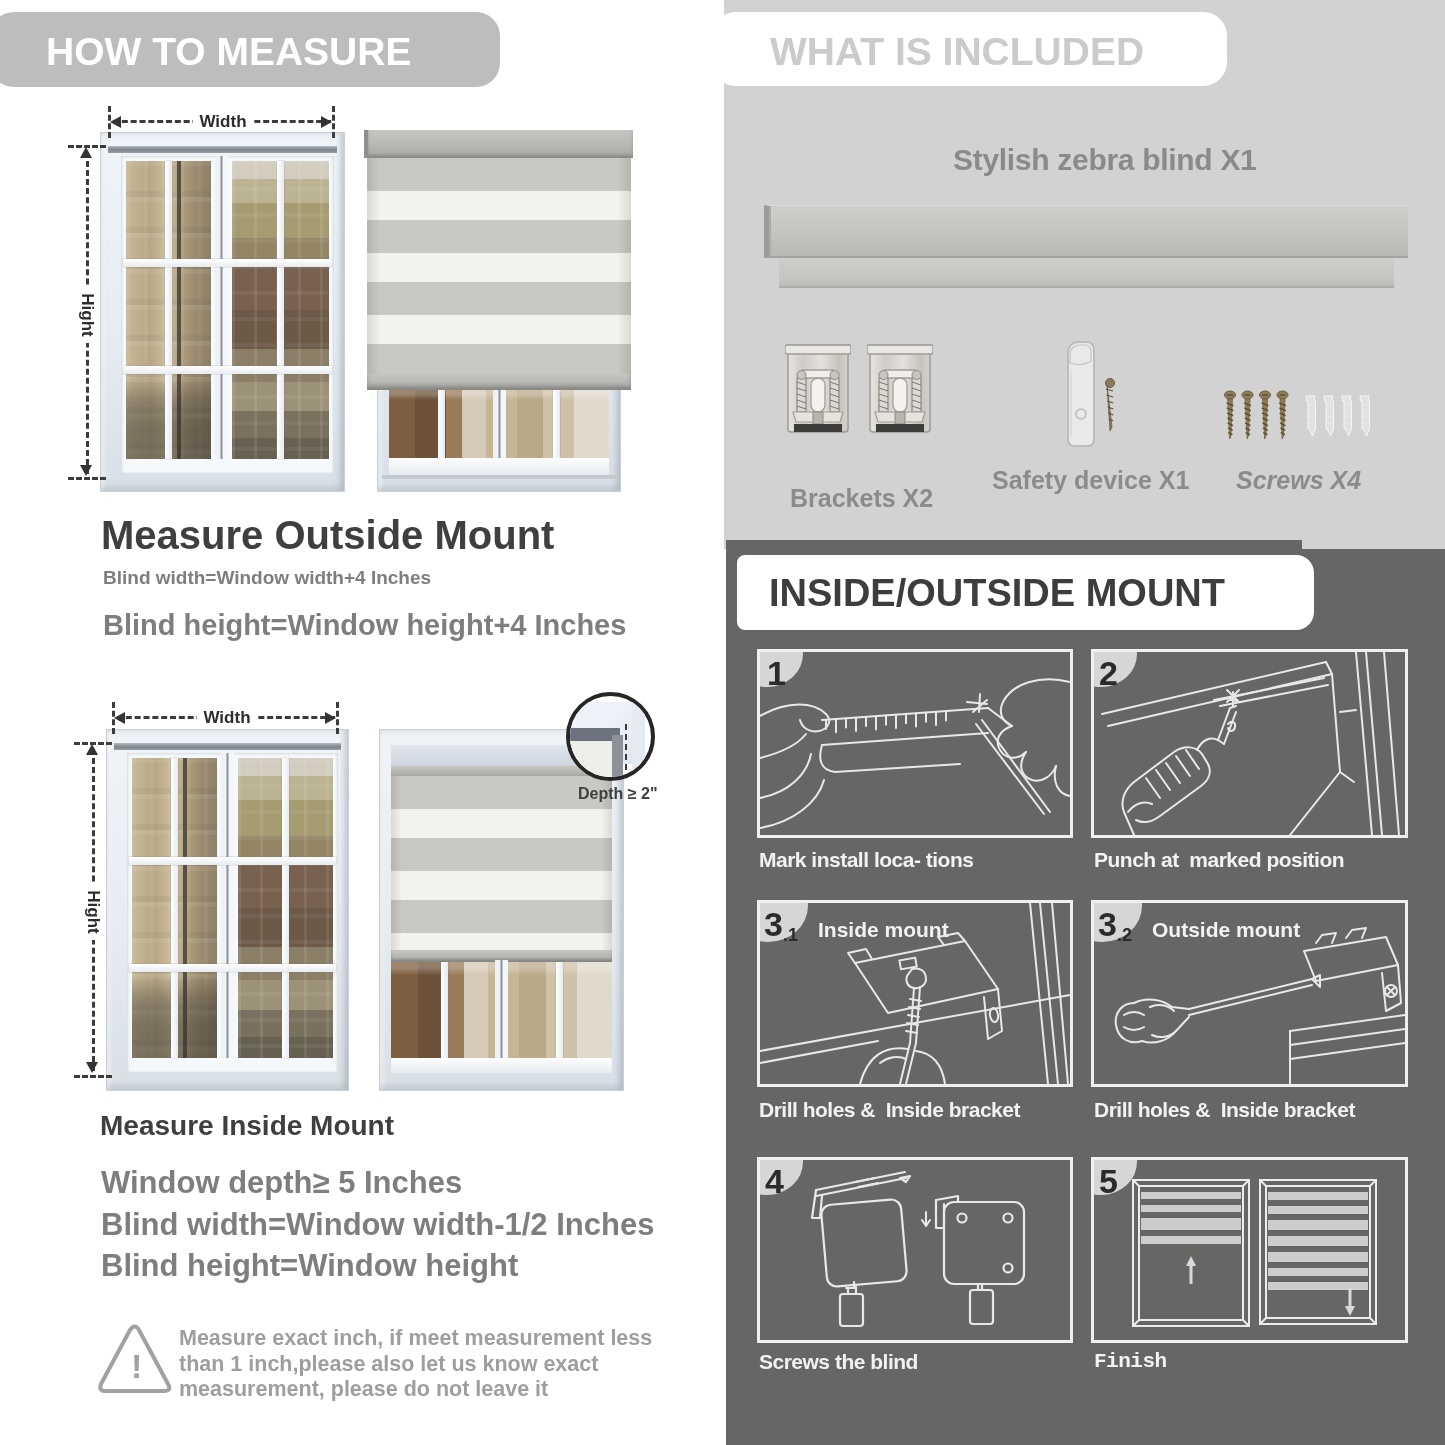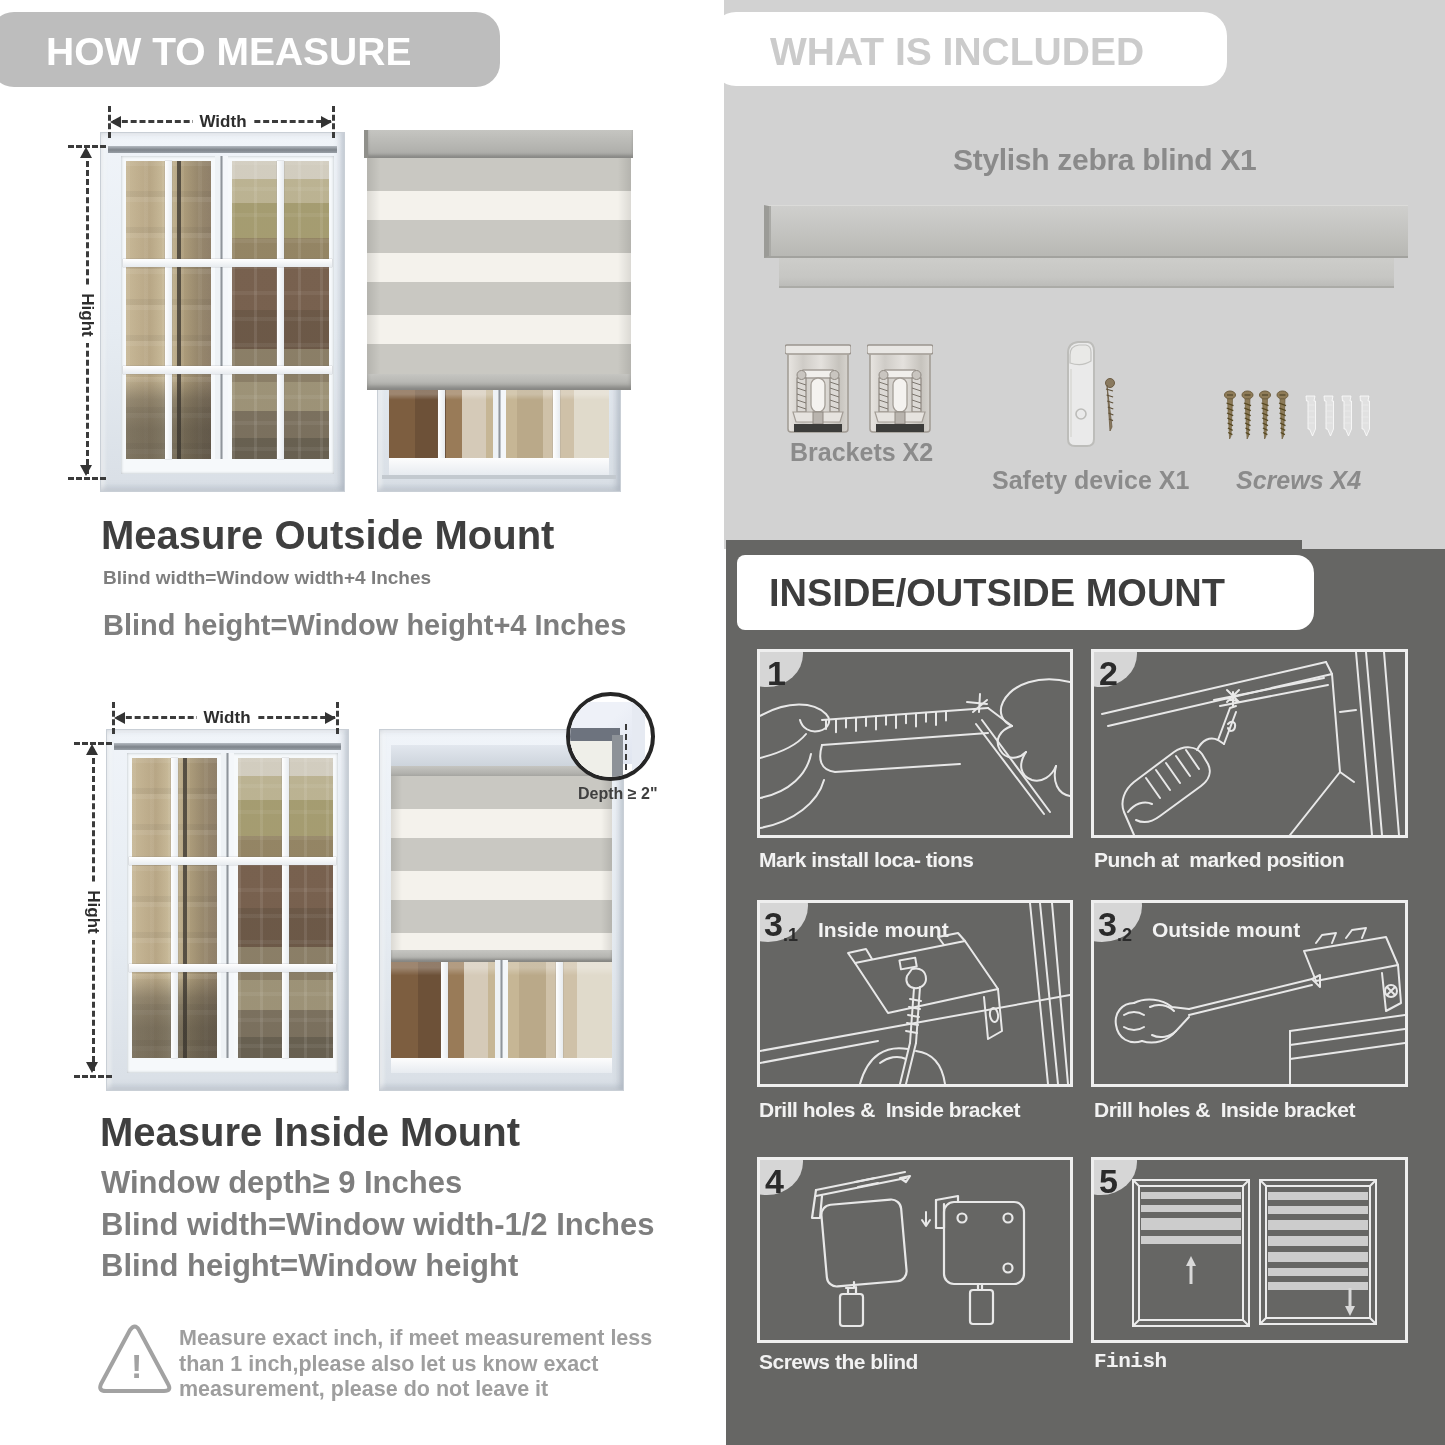--- a/index.html
+++ b/index.html
@@ -129,22 +129,22 @@
  <div class="a" style="left:-20px;top:6px;width:82px;height:62px;background:linear-gradient(135deg,#eef1f8 55%,#e0e5f0);"></div>
  <div class="a" style="left:-20px;top:32px;width:70px;height:13px;background:#6d737e;"></div>
  <div class="a" style="left:62px;top:6px;width:13px;height:78px;background:#e6eaf2;"></div>
  <div class="a" style="left:42px;top:39px;width:11px;height:50px;background:#8d9298;"></div>
  <div class="a" style="left:-20px;top:45px;width:62px;height:44px;background:#e9e9e4;"></div>
  <div class="a" style="left:0px;top:45px;width:42px;height:40px;background:#efefe9;"></div>
  <div class="a" style="left:55px;top:28px;height:56px;border-left:2.5px dashed #3a3a3a;"></div>
 </div>
 <div class="htxt" style="left:578px;top:785px;font-size:16px;z-index:6;">Depth ≥ 2"</div>
 
-<div class="htxt" style="left:100px;top:1110px;font-size:40px;">Measure Inside Mount</div>
-<div class="gtxt" style="left:101px;top:1165px;font-size:31px;">Window depth≥ 9 Inches</div>
+<div class="htxt" style="left:100px;top:1110px;font-size:28px;">Measure Inside Mount</div>
+<div class="gtxt" style="left:101px;top:1165px;font-size:31px;">Window depth≥ 5 Inches</div>
 <div class="gtxt" style="left:101px;top:1207px;font-size:31px;">Blind width=Window width-1/2 Inches</div>
 <div class="gtxt" style="left:101px;top:1248px;font-size:31px;">Blind height=Window height</div>
 
 <svg class="a" style="left:96px;top:1322px;" width="78" height="76" viewBox="0 0 78 76">
  <path d="M34 8 L5 62 Q2 69 10 69 L68 69 Q76 69 72 62 L43 8 Q39 1 34 8 Z" fill="none" stroke="#a2a2a2" stroke-width="4" stroke-linejoin="round"></path>
  <text x="35" y="56" font-size="34" font-weight="bold" fill="#a2a2a2" font-family="Liberation Sans">!</text>
 </svg>
 <div class="gtxt" style="left:179px;top:1326px;font-size:21.5px;color:#9e9e9e;line-height:25.5px;">Measure exact inch, if meet measurement less<br>than 1 inch,please also let us know exact<br>measurement, please do not leave it</div>
 
 <div class="a" style="left:724px;top:0;width:721px;height:549px;background:#d2d2d2;"></div>
@@ -229,21 +229,21 @@
  <use href="#sc" x="35"></use>
  <use href="#sc" x="52.5"></use>
  <g id="anc">
   <path d="M84 6 h9 l-1 5 h1.5 v28 l-3 7 -3 -7 h-1.5 v-28 h-1.5 z" fill="rgba(246,246,246,.42)" stroke="rgba(255,255,255,.75)" stroke-width="1"></path>
   <path d="M85.5 15 h7 M85.5 21 h7 M85.5 27 h7 M85.5 33 h7" stroke="rgba(238,238,238,.6)" stroke-width="1"></path>
  </g>
  <use href="#anc" x="18"></use>
  <use href="#anc" x="36"></use>
  <use href="#anc" x="54"></use>
 </svg>
-<div class="lbl" style="left:790px;top:438px;">Brackets X2</div>
+<div class="lbl" style="left:790px;top:484px;">Brackets X2</div>
 <div class="lbl" style="left:992px;top:466px;">Safety device X1</div>
 <div class="lbl" style="left:1236px;top:466px;font-style:italic;">Screws X4</div>
 
 <div class="a" style="left:726px;top:540px;width:719px;height:905px;background:#666664;"></div>
 <div class="a" style="left:1302px;top:540px;width:143px;height:9px;background:#d2d2d2;"></div>
 <div class="a" style="left:737px;top:555px;width:577px;height:75px;background:#fff;border-radius:8px 18px 18px 8px;"></div>
 <div class="a b" style="left:757px;top:572px;font-size:38px;color:#3d3d3d;">INSIDE/OUTSIDE MOUNT</div>
 
 <div class="panel" style="left:757px;top:649px;width:316px;height:189px;">
 <svg width="310" height="183" viewBox="0 0 310 183">

